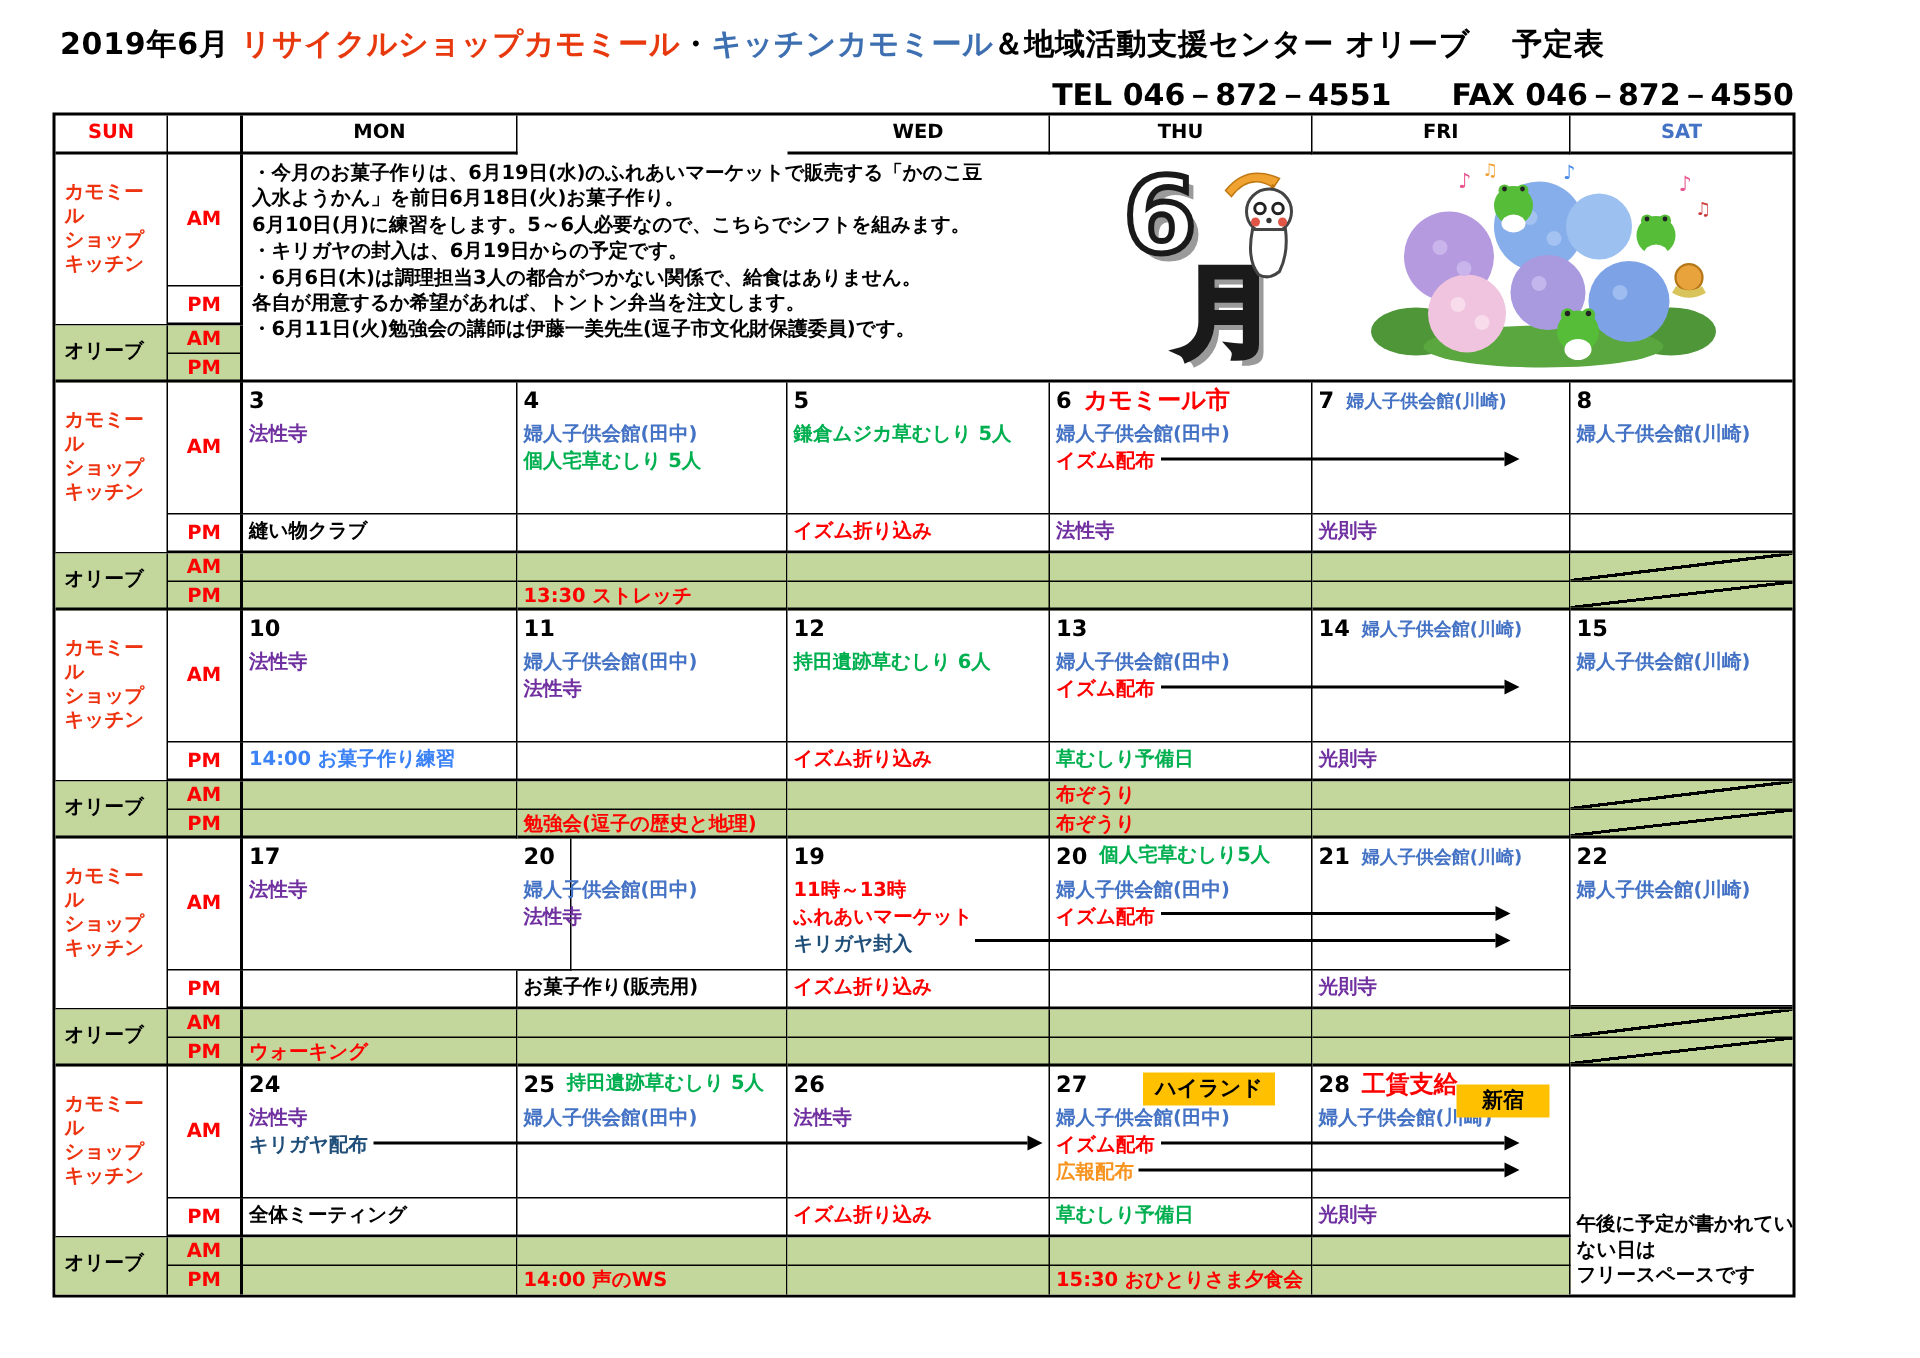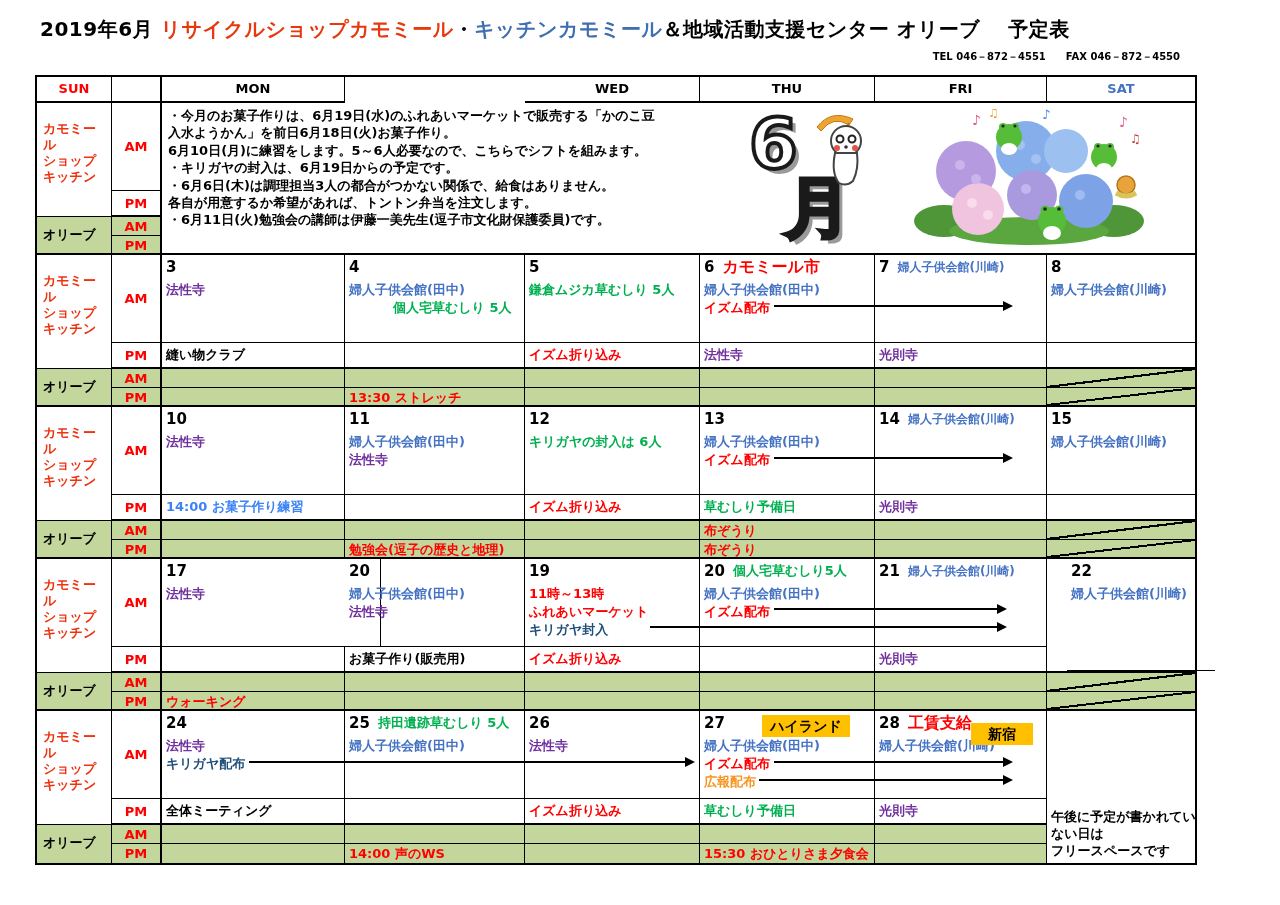--- a/index.html
+++ b/index.html
@@ -1,21 +1,21 @@
 <!DOCTYPE html>
 <html><head>
 <meta charset="utf-8">
 <style>
   html,body{margin:0;padding:0;background:#fff;}
   body{width:1280px;height:905px;position:relative;overflow:hidden;
        font-family:"DejaVu Sans",sans-serif;font-weight:bold;color:#000;}
   #page-root{position:absolute;left:0;top:0;width:1280px;height:905px;background:#fff;}
   
   #title{position:absolute;left:40px;top:16px;font-size:20px;letter-spacing:.5px;white-space:nowrap;}
-  #contact{position:absolute;top:50px;right:100px;font-size:10px;white-space:nowrap;}
+  #contact{position:absolute;top:50px;right:84px;font-size:20px;white-space:nowrap;}
   
   #tbl{position:absolute;left:35px;top:75px;width:1158px;height:786px;border:2px solid #000;background:#fff;}
   .cell{position:absolute;box-sizing:border-box;border-right:1px solid #000;border-bottom:1px solid #000;overflow:visible;}
   .cell.nr{border-right:none;} .cell.nb{border-bottom:none;}
   .cell.bb2{border-bottom-width:2px;} .cell.br2{border-right-width:2px;}
   .hdr{font-size:13px;text-align:center;line-height:24px;}
   .olv{background:#c3d69b;}
   .shop-label{color:#ee3311;font-size:13px;line-height:16px;padding:18px 4px 0 6px;}
   .olive-label{font-size:13px;line-height:36px;padding-left:6px;}
   .ampm{color:#ff0000;font-size:13px;text-align:center;}
@@ -156,21 +156,21 @@
       <div class="cell daycell" style="left: 125px; top: 178px; width: 183px; height: 88px;"><span class="date">3</span><div style="padding-top: 4px;">
           <div class="ln" style="color: rgb(112, 48, 160);">法性寺</div>
         </div></div>
       <div class="cell bb2" style="left: 125px; top: 266px; width: 183px; height: 26px;">
         <div class="pmln" style="color: rgb(0, 0, 0);">縫い物クラブ</div>
       </div>
       <div class="cell olv" style="left: 125px; top: 292px; width: 183px; height: 19px;"></div>
       <div class="cell olv bb2" style="left: 125px; top: 311px; width: 183px; height: 19px;"></div>
       <div class="cell daycell" style="left: 308px; top: 178px; width: 180px; height: 88px;"><span class="date">4</span><div style="padding-top: 4px;">
           <div class="ln" style="color: rgb(68, 114, 196);">婦人子供会館(田中)</div>
-          <div class="ln" style="color: rgb(0, 176, 80); margin-left: 44px;">個人宅草むしり 5人</div>
+          <div class="ln" style="color: rgb(0, 176, 80);">個人宅草むしり 5人</div>
         </div></div>
       <div class="cell bb2" style="left: 308px; top: 266px; width: 180px; height: 26px;"></div>
       <div class="cell olv" style="left: 308px; top: 292px; width: 180px; height: 19px;"></div>
       <div class="cell olv bb2" style="left: 308px; top: 311px; width: 180px; height: 19px;">
         <div class="oln" style="color: rgb(255, 0, 0);">13:30  ストレッチ</div>
       </div>
       <div class="cell daycell" style="left: 488px; top: 178px; width: 175px; height: 88px;"><span class="date">5</span><div style="padding-top: 4px;">
           <div class="ln" style="color: rgb(0, 176, 80);">鎌倉ムジカ草むしり 5人</div>
         </div></div>
       <div class="cell bb2" style="left: 488px; top: 266px; width: 175px; height: 26px;">
@@ -220,21 +220,21 @@
       <div class="cell daycell" style="left: 308px; top: 330px; width: 180px; height: 88px;"><span class="date">11</span><div style="padding-top: 4px;">
           <div class="ln" style="color: rgb(68, 114, 196);">婦人子供会館(田中)</div>
           <div class="ln" style="color: rgb(112, 48, 160);">法性寺</div>
         </div></div>
       <div class="cell bb2" style="left: 308px; top: 418px; width: 180px; height: 26px;"></div>
       <div class="cell olv" style="left: 308px; top: 444px; width: 180px; height: 19px;"></div>
       <div class="cell olv bb2" style="left: 308px; top: 463px; width: 180px; height: 19px;">
         <div class="oln" style="color: rgb(255, 0, 0);">勉強会(逗子の歴史と地理)</div>
       </div>
       <div class="cell daycell" style="left: 488px; top: 330px; width: 175px; height: 88px;"><span class="date">12</span><div style="padding-top: 4px;">
-          <div class="ln" style="color: rgb(0, 176, 80);">キリガヤの封入は 6人</div>
+          <div class="ln" style="color: rgb(0, 176, 80);">持田遺跡草むしり 6人</div>
         </div></div>
       <div class="cell bb2" style="left: 488px; top: 418px; width: 175px; height: 26px;">
         <div class="pmln" style="color: rgb(255, 0, 0);">イズム折り込み</div>
       </div>
       <div class="cell olv" style="left: 488px; top: 444px; width: 175px; height: 19px;"></div>
       <div class="cell olv bb2" style="left: 488px; top: 463px; width: 175px; height: 19px;"></div>
       <div class="cell daycell" style="left: 663px; top: 330px; width: 175px; height: 88px;"><span class="date">13</span><div style="padding-top: 4px;">
           <div class="ln" style="color: rgb(68, 114, 196);">婦人子供会館(田中)</div>
           <div class="ln" style="color: rgb(255, 0, 0);">イズム配布</div>
         </div></div>
@@ -302,21 +302,21 @@
         </div></div>
       <div class="cell bb2" style="left: 663px; top: 570px; width: 175px; height: 26px;"></div>
       <div class="cell olv" style="left: 663px; top: 596px; width: 175px; height: 19px;"></div>
       <div class="cell olv bb2" style="left: 663px; top: 615px; width: 175px; height: 19px;"></div>
       <div class="cell daycell" style="left: 838px; top: 482px; width: 172px; height: 88px;"><span class="date">21</span><span class="dnote sm" style="color: rgb(68, 114, 196);">婦人子供会館(川崎)</span><div style="padding-top: 4px;"></div></div>
       <div class="cell bb2" style="left: 838px; top: 570px; width: 172px; height: 26px;">
         <div class="pmln" style="color: rgb(112, 48, 160);">光則寺</div>
       </div>
       <div class="cell olv" style="left: 838px; top: 596px; width: 172px; height: 19px;"></div>
       <div class="cell olv bb2" style="left: 838px; top: 615px; width: 172px; height: 19px;"></div>
-      <div class="cell daycell nr" style="left: 1010px; top: 482px; width: 148px; height: 112px; margin-left: 20px;"><span class="date">22</span><div style="padding-top: 4px;">
+      <div class="cell daycell nr" style="left: 1010px; top: 482px; width: 148px; height: 112px;"><span class="date">22</span><div style="padding-top: 4px;">
           <div class="ln" style="color: rgb(68, 114, 196);">婦人子供会館(川崎)</div>
         </div></div>
       <div class="cell bb2 nr" style="left: 1010px; top: 570px; width: 148px; height: 26px;"></div>
       <div class="cell olv diag nr" style="left: 1010px; top: 596px; width: 148px; height: 19px;"></div>
       <div class="cell olv diag bb2 nr" style="left: 1010px; top: 615px; width: 148px; height: 19px;"></div>
       <div class="cell shop-label" style="left: 0px; top: 634px; width: 75px; height: 114px;">
         <div>カモミール</div>
         <div>ショップ</div>
         <div>キッチン</div>
       </div>

